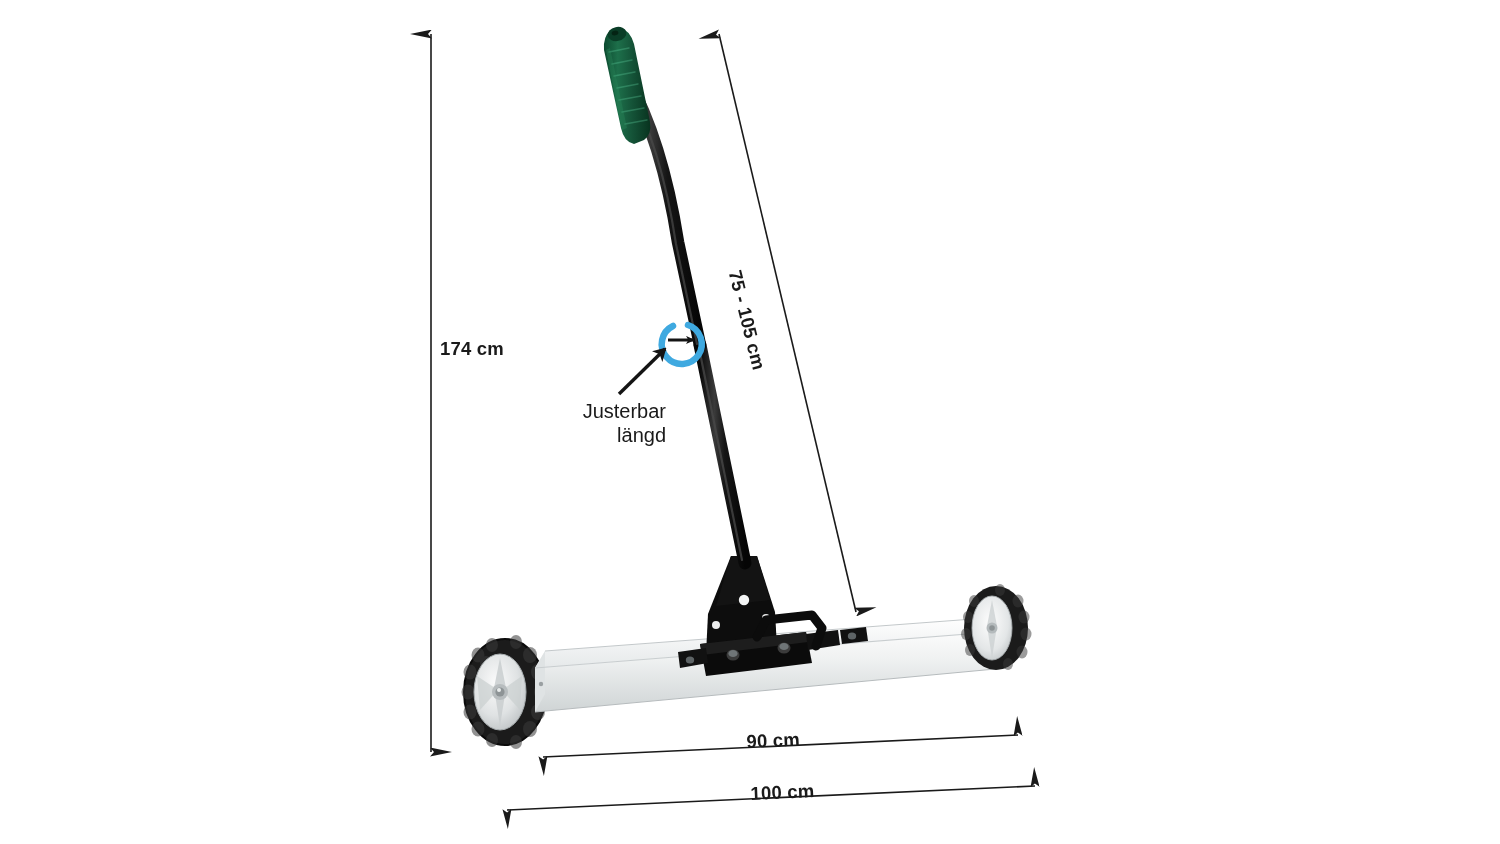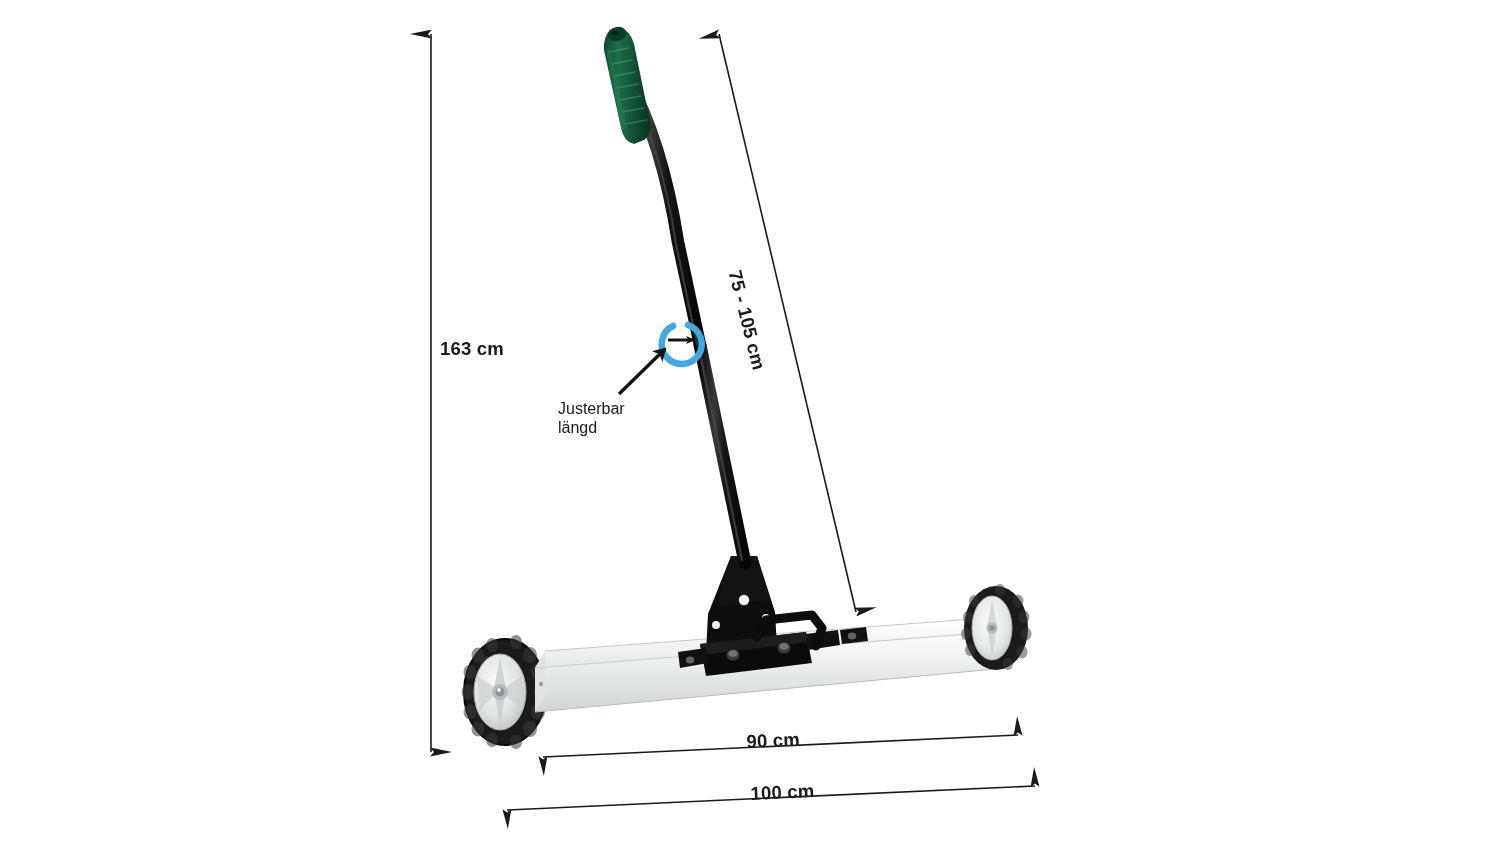--- a/index.html
+++ b/index.html
@@ -63,23 +63,23 @@
     font-size: 18.5px;
     font-weight: bold;
     letter-spacing: 0.2px;
     transform: rotate(-2.6deg);
     transform-origin: left top;
   }
   #label-adjust {
     left: 558px;
     top: 400px;
     width: 108px;
-    font-size: 16px;
+    font-size: 20px;
     font-weight: normal;
-    text-align: left;
+    text-align: right;
     white-space: normal;
   }
 </style>
 </head>
 <body>
 
 <div id="stage">
 
   <svg id="art" viewBox="0 0 1500 844">
     <defs>
@@ -273,21 +273,21 @@
       <path d="M688 325 A20 20 0 1 1 673 326" fill="none" stroke="#3fa9e0" stroke-width="6.5" stroke-linecap="round"></path>
       <line x1="668" y1="340" x2="694" y2="340" stroke="#141414" stroke-width="3" marker-end="url(#ah-tiny)"></line>
     </g>
 
     <g>
       <line x1="619" y1="394" x2="665" y2="349" stroke="#141414" stroke-width="3.4" marker-end="url(#ah-thick)"></line>
     </g>
 
   </svg>
 
-  <div class="lbl" id="label-height">163 cm</div>
+  <div class="lbl" id="label-height">174 cm</div>
 
   <div class="lbl" id="label-pole">75 - 105 cm</div>
 
   <div class="lbl" id="label-bar">90 cm</div>
 
   <div class="lbl" id="label-total">100 cm</div>
 
   <div class="lbl" id="label-adjust">Justerbar längd</div>
 
 </div>

